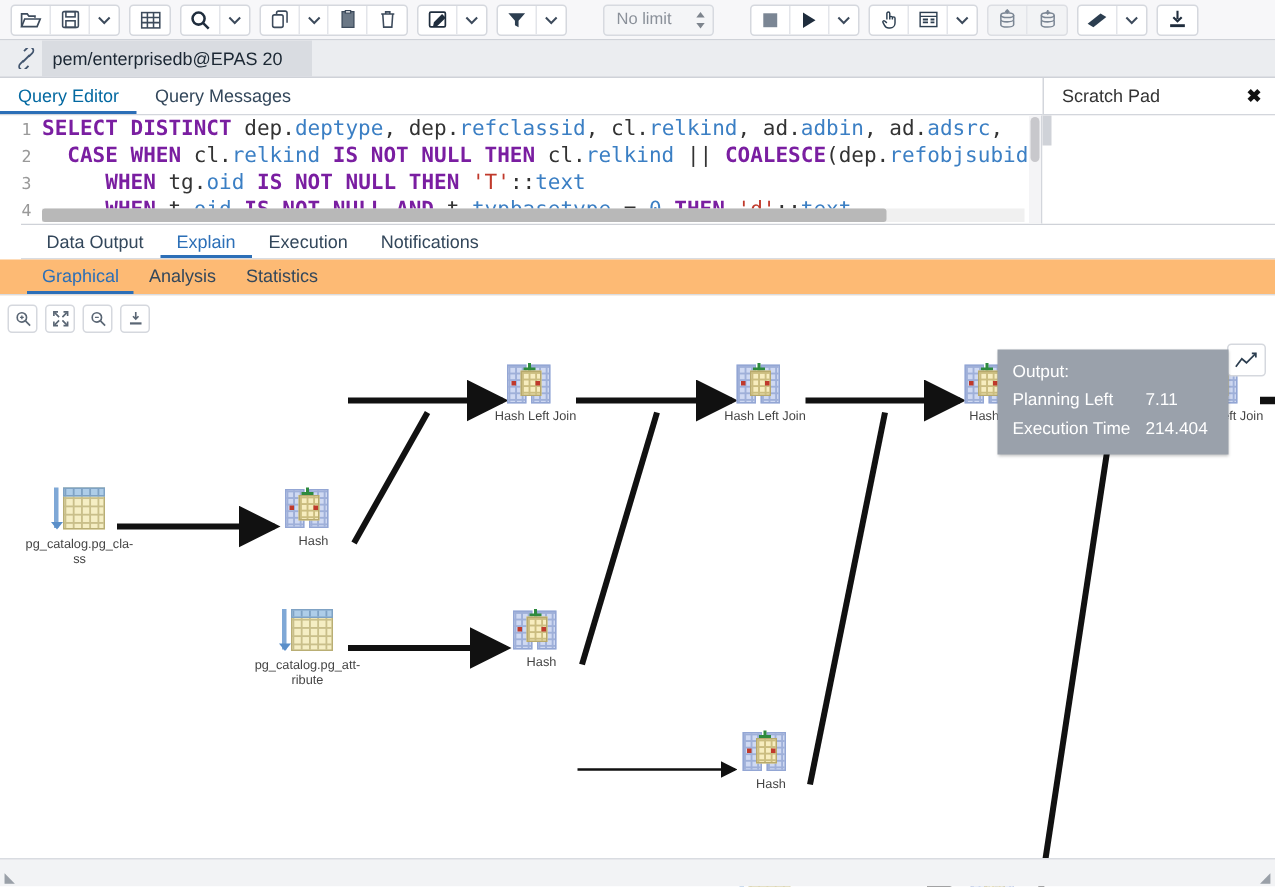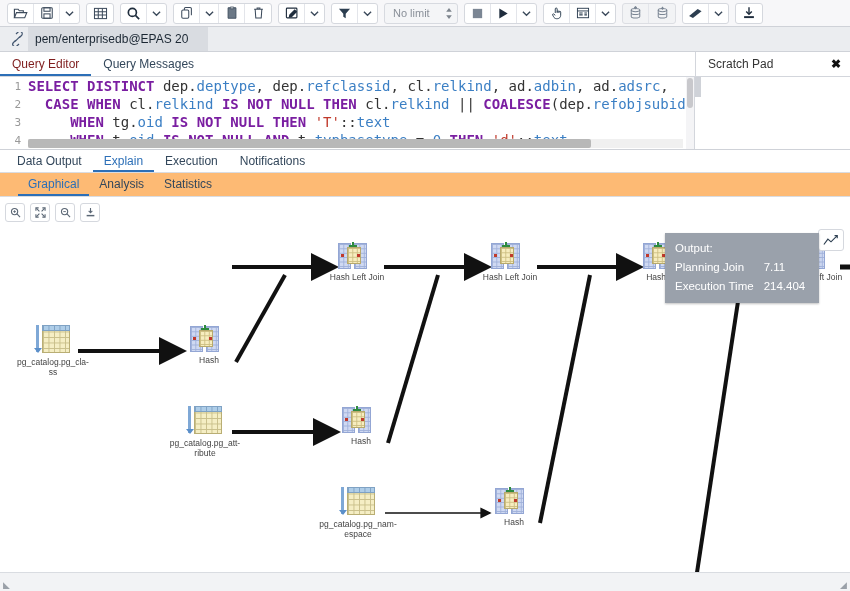--- a/index.html
+++ b/index.html
@@ -48,21 +48,21 @@
   .tb-btn svg { display:block; }
   .tb-limit {
     display:flex; align-items:center;
     height: 21px; min-width: 74px;
     border: 1px solid #d7dae0;
     border-radius: 3px;
     background: #f4f5f7;
     color: #8a9099;
     font-size: 11px;
     padding: 0 4px 0 8px;
-    margin: 0 3px;
+    margin: 0 21px;
     justify-content: space-between;
   }
   .spinner { display:flex; flex-direction:column; line-height:5px; font-size:8px; color:#7d848d; }
 
   
   .connbar {
     height: 25px;
     background: #ebedf0;
     border-bottom: 1px solid #cfd2d8;
     display: flex;
@@ -91,21 +91,21 @@
     position: relative;
   }
   .qtab {
     padding: 3px 12px 2px 12px;
     font-size: 12px;
     color: #33475b;
     display:flex; align-items:center;
     cursor: pointer;
     border-bottom: 2px solid transparent;
   }
-  .qtab.active { color: #7f1d1d; border-bottom-color: #2c6fb7; }
+  .qtab.active { color: #0369a1; border-bottom-color: #2c6fb7; }
 
   .scratch-header {
     position:absolute; right:0; top:0;
     width: 155px; height: 25px;
     display:flex; align-items:center; justify-content:space-between;
     padding: 0 9px 0 12px;
     background:#fff;
     border-left: 1px solid #d3d6dc;
     border-bottom: 1px solid #d3d6dc;
     font-size: 12px; color:#333;
@@ -161,20 +161,21 @@
   }
   .scratch-body .sbar { position:absolute; left:0; top:0; width:6px; height:20px; background:#cfd2d8;}
 
   
   .otabs {
     height: 24px; display:flex; align-items:stretch;
     border-top: 1px solid #cfd2d8;
     border-bottom: 1px solid #d9dce1;
     background:#fff;
     padding-left: 6px;
+    margin-left: 14px;
   }
   .otab {
     padding: 2px 11px 1px 11px; font-size: 12px; color:#33475b;
     display:flex; align-items:center; cursor:pointer;
     border-bottom: 2px solid transparent;
   }
   .otab.active { color:#2c6fb7; border-bottom-color:#2c6fb7; }
 
   .stabs {
     height: 24px; display:flex; align-items:stretch;
@@ -719,28 +720,20 @@
         <div class="gl"></div>
           <div class="gr"></div>
           <div class="plus"></div>
           <div class="gmid"></div>
         <div class="dot l"></div>
           <div class="dot r"></div>
       </div>
       <div class="nlabel">Hash</div>
     </div>
 
-    <div class="node" style="left:339px; top:259px;">
-      <div class="ico-table">
-        <div class="arrow"></div>
-          <div class="grid"></div>
-          <div class="hdr"></div>
-      </div>
-      <div class="nlabel">pg_catalog.pg_nam-<br>espace</div>
-    </div>
 
     <div class="node" style="left:495px; top:261px;">
       <div class="ico-hash">
         <div class="gl"></div>
           <div class="gr"></div>
           <div class="plus"></div>
           <div class="gmid"></div>
         <div class="dot l"></div>
           <div class="dot r"></div>
       </div>
@@ -768,21 +761,21 @@
 
     </div>
 
     <div class="summary-tip" style="left:665px; top:6px;">
       <table>
         <tbody>
             <tr>
           <td colspan="2">Output:</td>
         </tr>
         <tr>
-          <td>Planning Join</td>
+          <td>Planning Left</td>
           <td class="v">7.11</td>
         </tr>
         <tr>
           <td>Execution Time</td>
           <td class="v">214.404</td>
         </tr>
       </tbody>
         </table>
     </div>
 

